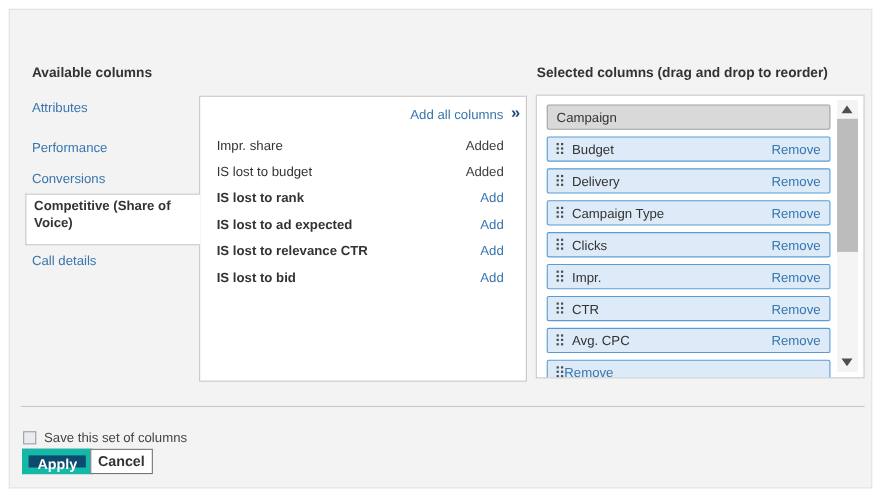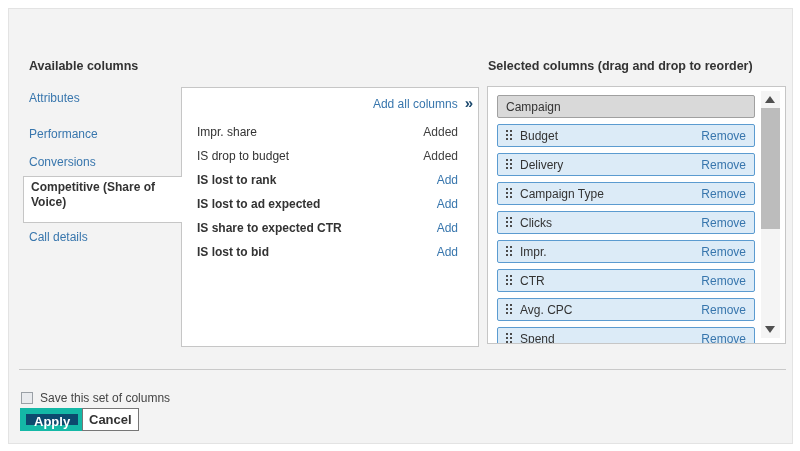--- a/index.html
+++ b/index.html
@@ -87,33 +87,33 @@
     <div class="add-all-row">
       <span class="add-all-link">Add all columns</span>
       <span class="add-all-icon">»</span>
     </div>
     <div class="mid-rows">
       <div class="mid-row">
         <span class="mid-label">Impr. share</span>
         <span class="action-added">Added</span>
       </div>
       <div class="mid-row">
-        <span class="mid-label">IS drop to budget</span>
+        <span class="mid-label">IS lost to budget</span>
         <span class="action-added">Added</span>
       </div>
       <div class="mid-row bold">
         <span class="mid-label">IS lost to rank</span>
         <span class="action-add">Add</span>
       </div>
       <div class="mid-row bold">
         <span class="mid-label">IS lost to ad expected</span>
         <span class="action-add">Add</span>
       </div>
       <div class="mid-row bold">
-        <span class="mid-label">IS share to expected CTR</span>
+        <span class="mid-label">IS lost to relevance CTR</span>
         <span class="action-add">Add</span>
       </div>
       <div class="mid-row bold">
         <span class="mid-label">IS lost to bid</span>
         <span class="action-add">Add</span>
       </div>
     </div>
   </div>
 
   <div class="panel-right">
@@ -151,21 +151,20 @@
         <span class="sel-label">CTR</span>
         <span class="remove-link">Remove</span>
       </div>
       <div class="sel-item">
         <span class="drag-handle"></span>
         <span class="sel-label">Avg. CPC</span>
         <span class="remove-link">Remove</span>
       </div>
       <div class="sel-item">
         <span class="drag-handle"></span>
-        <span class="sel-label">Spend</span>
         <span class="remove-link">Remove</span>
       </div>
     </div>
     <div class="scrollbar">
       <div class="scroll-up"></div>
       <div class="scroll-thumb"></div>
       <div class="scroll-down"></div>
     </div>
   </div>
 

